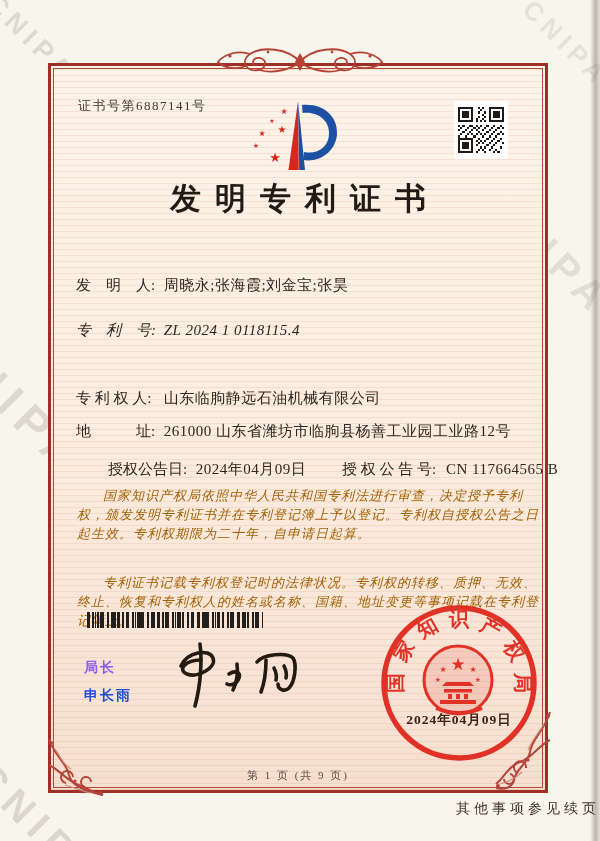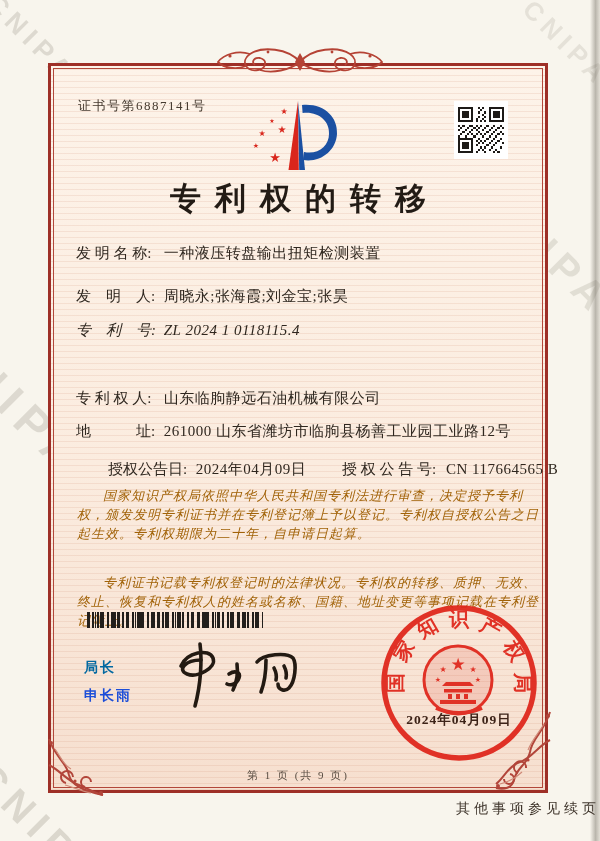--- a/index.html
+++ b/index.html
@@ -45,36 +45,36 @@
     left:454px;top:101px;width:54px;height:58px;background:#fff;
     display:flex;align-items:center;justify-content:center;
   }
   .title{
     left:48px;top:178px;width:500px;text-align:center;
     font-size:31px;font-weight:bold;color:#221b15;letter-spacing:14px;text-indent:14px;
   }
   .frow{position:absolute;left:76px;width:466px;white-space:nowrap;font-size:15px;color:#2f271f;}
   .frow .lbl{display:inline-block;width:84px;white-space:pre;}
   .frow .val{letter-spacing:0.5px;}
-  .r1{top:244px;} .r2{top:287px;} .r3{top:321px;font-style:italic;} .r4{top:355px;}
+  .r1{top:244px;} .r2{top:276px;} .r3{top:321px;font-style:italic;} .r4{top:355px;}
   .r5{top:389px;} .r6{top:422px;} .r7{top:460px;margin-left:32px;}
   .pair2{position:absolute;left:234px;top:0;white-space:nowrap;}
   .pair2 .lbl2{display:inline-block;white-space:pre;margin-right:6px;}
   .paras{left:77px;width:462px;font-size:13px;line-height:19px;color:#a16207;
     letter-spacing:1px;font-style:italic;}
   .p1{top:486px;} .p2{top:543px;margin-top:30px;}
   .paras p{margin:0;text-indent:2em;}
   .barcode{
     left:87px;top:612px;width:176px;height:16px;
     background:
       repeating-linear-gradient(90deg,#221f1c 0 2px,rgba(0,0,0,0) 2px 5px),
       repeating-linear-gradient(90deg,#221f1c 0 1px,rgba(0,0,0,0) 1px 8px),
       repeating-linear-gradient(90deg,#221f1c 0 3px,rgba(0,0,0,0) 3px 13px);
   }
-  .signer-title{left:84px;top:659px;font-size:14px;font-weight:bold;color:#0369a1;
+  .signer-title{left:84px;top:659px;font-size:14px;font-weight:bold;color:#8b5cf6;
     font-family:"Liberation Sans",sans-serif;letter-spacing:2px;}
   .signer-name{left:84px;top:687px;font-size:14px;font-weight:bold;color:#1d4ed8;
     font-family:"Liberation Sans",sans-serif;letter-spacing:2px;}
   .sig-svg{left:165px;top:636px;}
   .seal-svg{left:378px;top:602px;}
   .seal-date{
     left:380px;top:711px;width:158px;text-align:center;
     font-size:13.5px;font-weight:bold;color:#3d2318;letter-spacing:1px;
   }
   .pagenum{left:48px;top:768px;width:500px;text-align:center;font-size:11px;color:#5a4e43;letter-spacing:2px;}
@@ -196,26 +196,22 @@
           M8 15h1v1H8z M10 15h1v1h-1z M12 15h1v1h-1z M15 15h1v1h-1z M18 15h1v1h-1z
           M9 16h1v1H9z M11 16h1v1h-1z M14 16h1v1h-1z M17 16h1v1h-1z M20 16h1v1h-1z
           M8 17h1v1H8z M13 17h1v1h-1z M16 17h1v1h-1z
           M10 18h1v1h-1z M12 18h1v1h-1z M15 18h1v1h-1z M19 18h1v1h-1z
           M9 19h1v1H9z M11 19h1v1h-1z M14 19h1v1h-1z M17 19h1v1h-1z
           M8 20h1v1H8z M12 20h1v1h-1z M16 20h1v1h-1z M18 20h1v1h-1z"></path>
       </g>
     </svg>
   </div>
 
-  <div class="abs title">专利权的转移</div>
-
-  <div class="frow r1">
-    <span class="lbl">发 明 名 称:</span>
-    <span class="val">一种液压转盘输出扭矩检测装置</span>
-  </div>
+  <div class="abs title">发明专利证书</div>
+
   <div class="frow r2">
     <span class="lbl">发　明　人:</span>
     <span class="val">周晓永;张海霞;刘金宝;张昊</span>
   </div>
   <div class="frow r3">
     <span class="lbl">专　利　号:</span>
     <span class="val">ZL 2024 1 0118115.4</span>
   </div>
   <div class="frow r5">
     <span class="lbl">专 利 权 人:</span>

